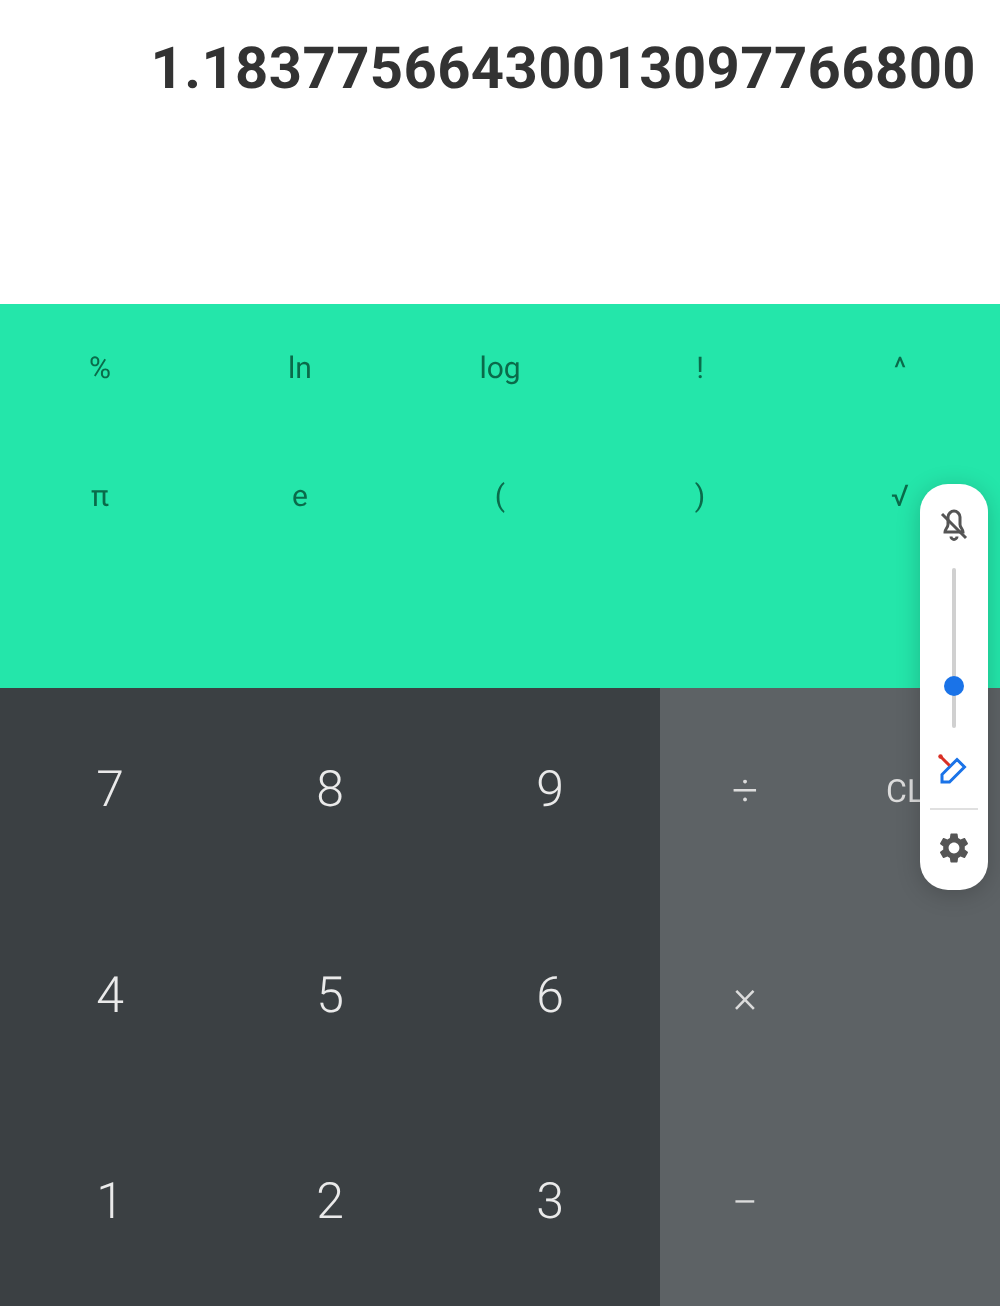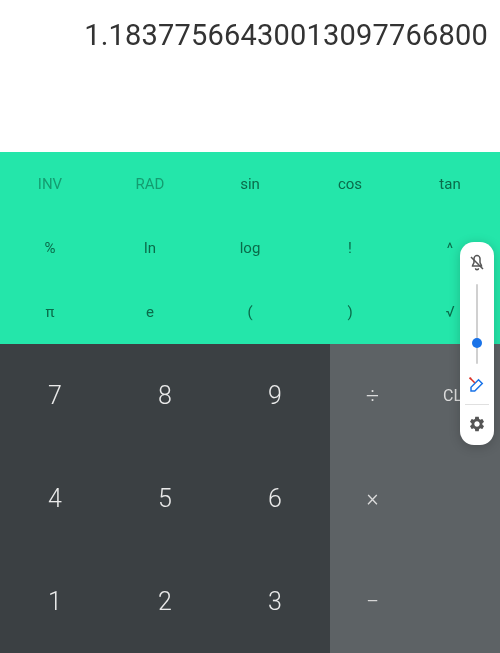--- a/index.html
+++ b/index.html
@@ -14,21 +14,21 @@
     .display {
       height: 152px;
       background: #ffffff;
       display: flex;
       align-items: flex-start;
       justify-content: flex-end;
       padding: 18px 12px 0 12px;
     }
     .display-value {
       font-size: 29px;
-      font-weight: 400;
+      font-weight: 700;
       color: #333;
       letter-spacing: 0.2px;
       white-space: nowrap;
     }
     .sci-panel {
       height: 192px;
       background: #24e6aa;
       display: grid;
       grid-template-rows: repeat(3, 1fr);
     }
@@ -139,27 +139,20 @@
     }
   </style>
 </head>
 <body>
 
 <div class="display">
   <div class="display-value">1.18377566430013097766800</div>
 </div>
 
 <div class="sci-panel">
-  <div class="sci-row">
-    <div class="sci-btn inactive">INV</div>
-    <div class="sci-btn inactive">RAD</div>
-    <div class="sci-btn">sin</div>
-    <div class="sci-btn">cos</div>
-    <div class="sci-btn">tan</div>
-  </div>
   <div class="sci-row">
     <div class="sci-btn">%</div>
     <div class="sci-btn">ln</div>
     <div class="sci-btn">log</div>
     <div class="sci-btn">!</div>
     <div class="sci-btn">^</div>
   </div>
   <div class="sci-row">
     <div class="sci-btn">π</div>
     <div class="sci-btn">e</div>

